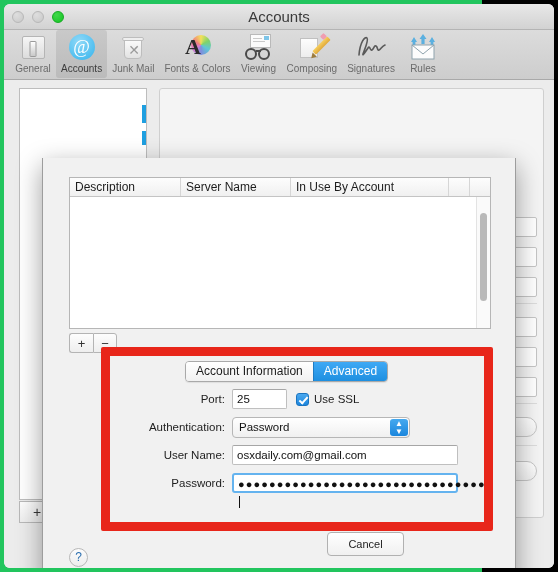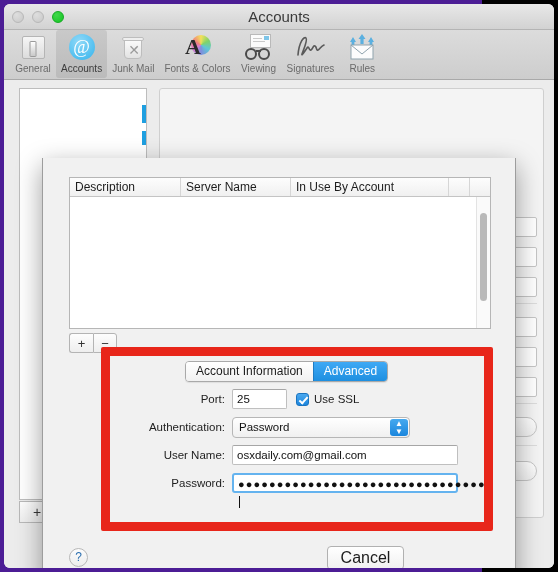--- a/index.html
+++ b/index.html
@@ -5,21 +5,21 @@
   * { box-sizing: border-box; margin: 0; padding: 0; }
   html, body {
     width: 558px; height: 572px;
     font-family: "Liberation Sans", sans-serif;
     background: #000;
     overflow: hidden;
   }
   #root {
     position: relative;
     width: 482px; height: 572px;
-    background: #4c1d95;
+    background: #22c55e;
   }
 
   
   .win {
     position: absolute;
     left: 4px; top: 4px;
     width: 550px; height: 564px;
     background: #ececec;
     border-radius: 6px;
     overflow: hidden;
@@ -297,22 +297,22 @@
 
   
   .helpbtn {
     position: absolute; left: 26px; bottom: 18px;
     width: 19px; height: 19px; border-radius: 50%;
     background: linear-gradient(#fcfcfc,#ededed);
     border: 1px solid #b7b7b7;
     color: #2b6fb0; font-size: 12px; text-align: center; line-height: 17px;
   }
   .btn {
-    position: absolute; bottom: 15px; height: 24px;
-    border-radius: 4px; font-size: 16px;
+    position: absolute; bottom: 29px; height: 24px;
+    border-radius: 4px; font-size: 11px;
     font-family: "Liberation Sans", sans-serif; cursor: default;
   }
   .btn.cancel {
     right: 111px; width: 77px;
     background: linear-gradient(#ffffff,#f0f0f0);
     border: 1px solid #b1b1b1; color: #1c1c1c;
   }
   .btn.ok {
     right: 22px; width: 81px;
     background: linear-gradient(#47abf0,#1a8ae0);
@@ -381,20 +381,31 @@
                 <div class="l2"></div>
               </div>
             <div class="g1"></div>
               <div class="g2"></div>
               <div class="bridge"></div>
           </div>
         </div>
         <div class="tblabel">Viewing</div>
       </div>
 
+      <div class="tbitem">
+        <div class="tbicon">
+          <div class="ic-compose">
+            <div class="paper"></div>
+            <div class="pencil"></div>
+            <div class="eraser"></div>
+            <div class="tip"></div>
+          </div>
+        </div>
+        <div class="tblabel">Composing</div>
+      </div>
 
       <div class="tbitem">
         <div class="tbicon">
           <svg class="ic-sign" viewBox="0 0 32 26" aria-hidden="true">
             <path d="M4 21 C5 8, 10 2, 12 4 C14 6, 9 17, 8 20 C7 23, 11 17, 13 14 C15 11, 15 17, 17 16 C19 15, 19 11, 21 12 C23 13, 22 17, 24 16 C26 15, 27 12, 30 11" fill="none" stroke="#5a5a5a" stroke-width="1.6" stroke-linecap="round"></path>
           </svg>
         </div>
         <div class="tblabel">Signatures</div>
       </div>
 

